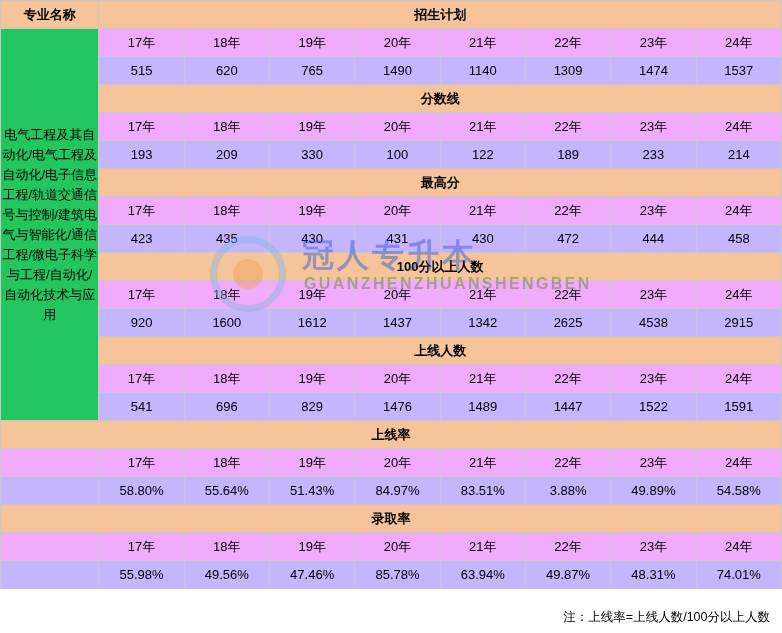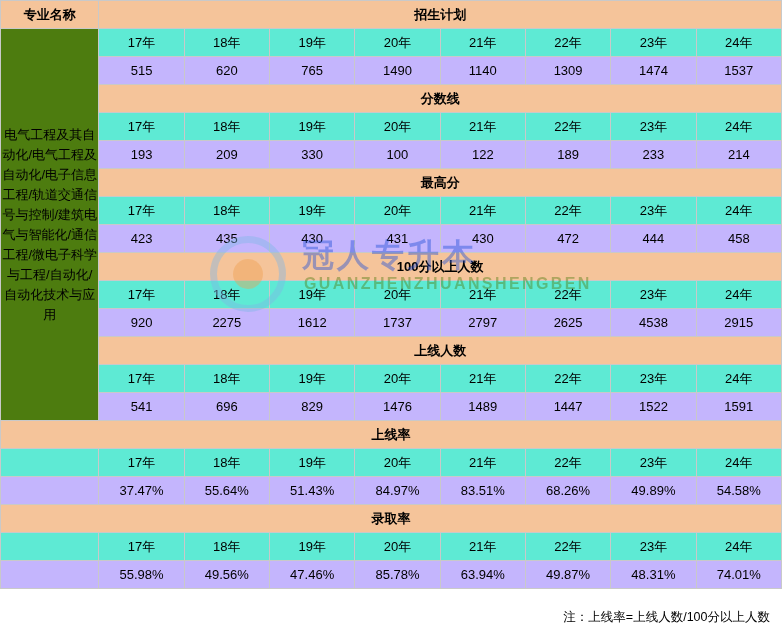--- a/index.html
+++ b/index.html
@@ -33,35 +33,35 @@
     font-size: 13px;
     height: 27px;
     padding: 0;
   }
   td.hdr-orange {
     background: #f5c49a;
     font-weight: bold;
     color: #000;
   }
   td.major-name {
-    background: #4d7c0f;
+    background: #22c55e;
     font-size: 12.5px;
     line-height: 20px;
     text-align: center;
     padding: 2px 4px;
     vertical-align: middle;
     word-break: break-all;
   }
   td.section-title {
     background: #f5c49a;
     font-weight: bold;
     font-size: 13.5px;
   }
   td.year-cell {
-    background: #5eead4;
+    background: #f0abfc;
     font-size: 13px;
     margin-top: 29px;
   }
   td.val-cell {
     background: #c4b5fd;
     font-size: 13px;
   }
   .col-name { width: 98px; }
   .col-year { width: 85px; }
 
@@ -233,24 +233,24 @@
         <td class="year-cell">18年</td>
         <td class="year-cell">19年</td>
         <td class="year-cell">20年</td>
         <td class="year-cell">21年</td>
         <td class="year-cell">22年</td>
         <td class="year-cell">23年</td>
         <td class="year-cell">24年</td>
       </tr>
       <tr>
         <td class="val-cell">920</td>
-        <td class="val-cell">2275</td>
+        <td class="val-cell">1600</td>
         <td class="val-cell">1612</td>
-        <td class="val-cell">1737</td>
-        <td class="val-cell">2797</td>
+        <td class="val-cell">1437</td>
+        <td class="val-cell">1342</td>
         <td class="val-cell">2625</td>
         <td class="val-cell">4538</td>
         <td class="val-cell">2915</td>
       </tr>
 
       <tr>
         <td class="section-title" colspan="8">上线人数</td>
       </tr>
       <tr>
         <td class="year-cell">17年</td>
@@ -282,26 +282,26 @@
         <td class="year-cell">18年</td>
         <td class="year-cell">19年</td>
         <td class="year-cell">20年</td>
         <td class="year-cell">21年</td>
         <td class="year-cell">22年</td>
         <td class="year-cell">23年</td>
         <td class="year-cell">24年</td>
       </tr>
       <tr>
         <td class="val-cell"></td>
-        <td class="val-cell">37.47%</td>
+        <td class="val-cell">58.80%</td>
         <td class="val-cell">55.64%</td>
         <td class="val-cell">51.43%</td>
         <td class="val-cell">84.97%</td>
         <td class="val-cell">83.51%</td>
-        <td class="val-cell">68.26%</td>
+        <td class="val-cell">3.88%</td>
         <td class="val-cell">49.89%</td>
         <td class="val-cell">54.58%</td>
       </tr>
 
       <tr>
         <td class="section-title" colspan="9">录取率</td>
       </tr>
       <tr>
         <td class="year-cell"></td>
         <td class="year-cell">17年</td>

